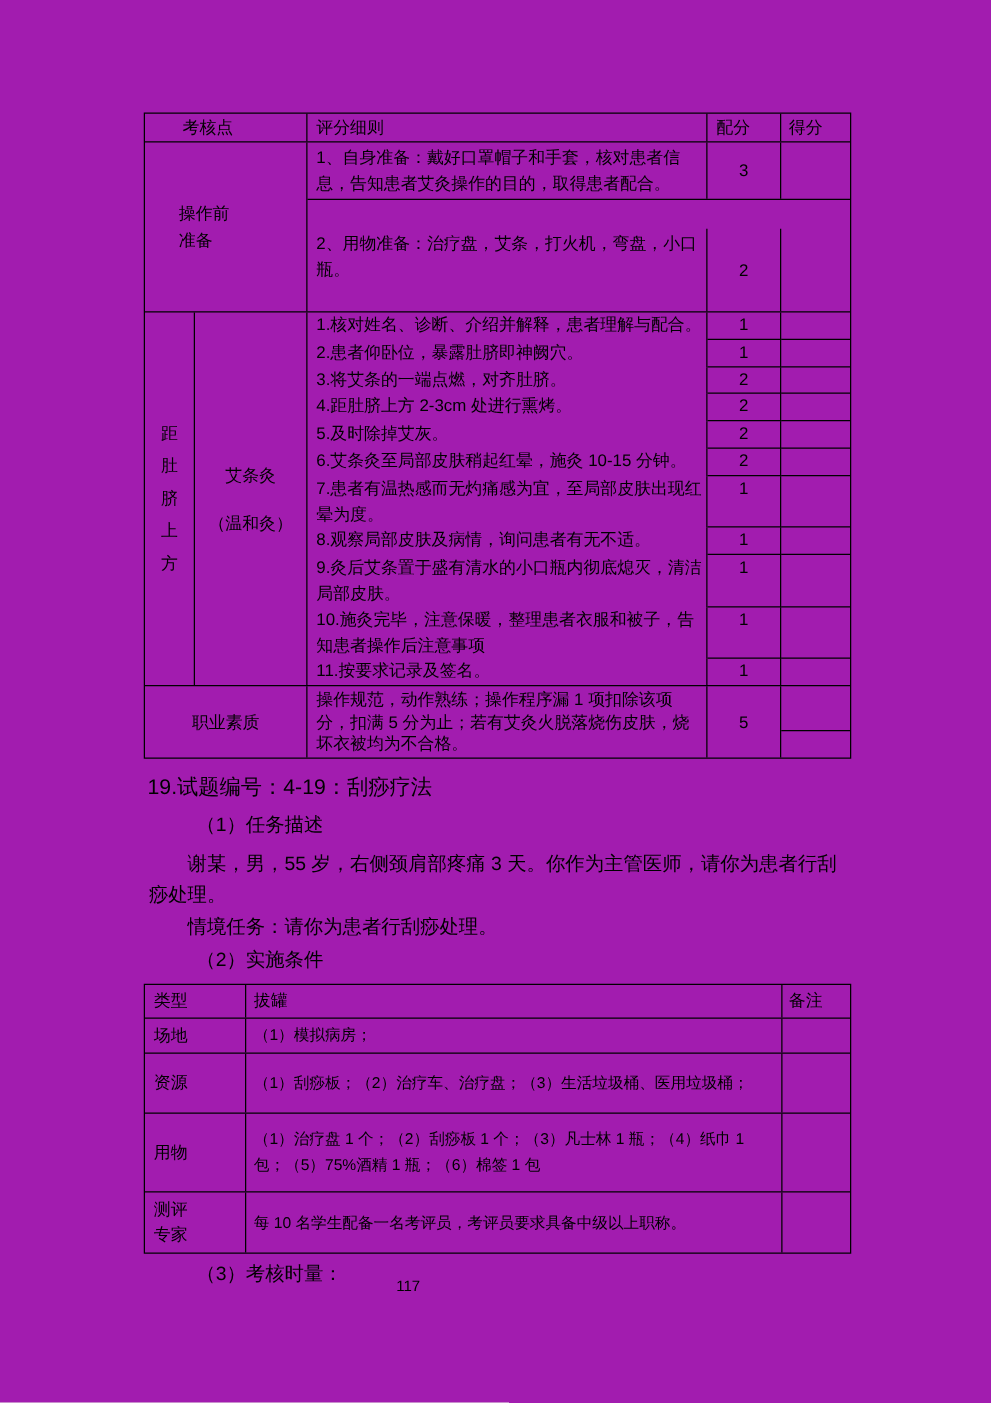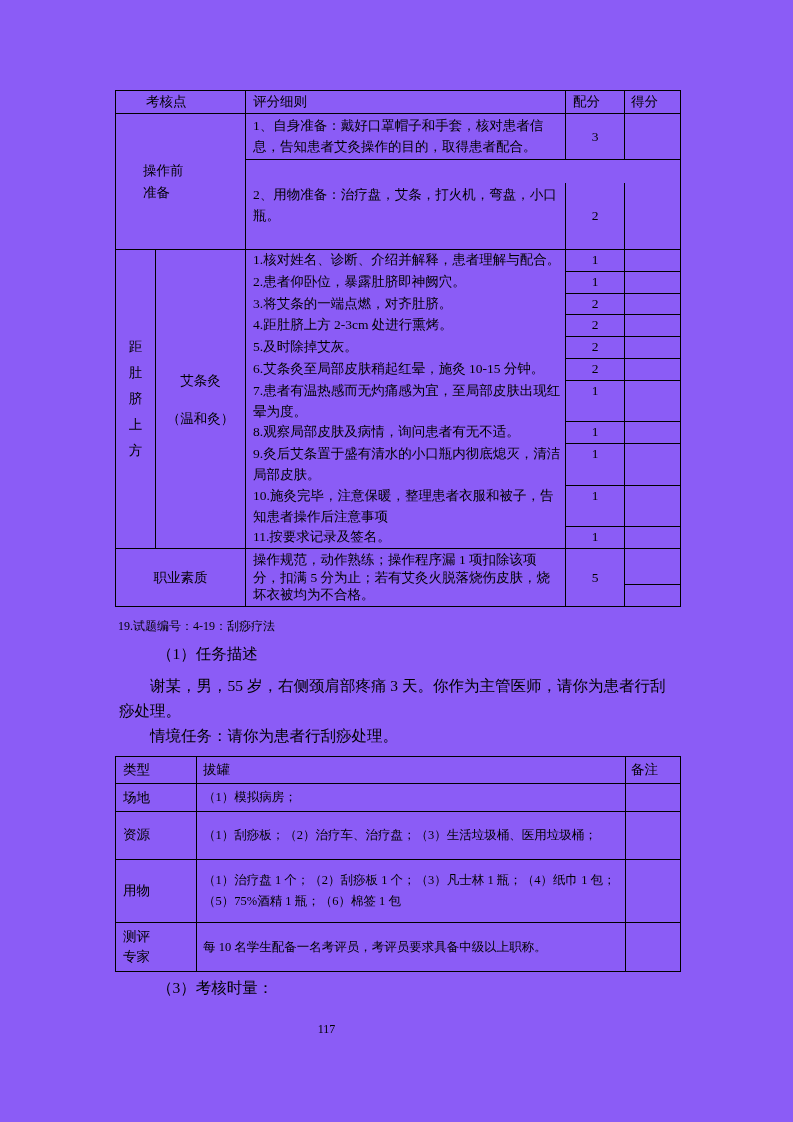--- a/index.html
+++ b/index.html
@@ -1,20 +1,20 @@
 <!DOCTYPE html>
 <html><head>
 <meta charset="utf-8">
 <style>
   * { box-sizing: border-box; margin: 0; padding: 0; }
   html, body { background: #e8e8e8; }
   .page {
-    width: 793px; height: 1122px; background: #8b5cf6; position: relative;
+    width: 793px; height: 1122px; background: #a21caf; position: relative;
     margin: 0 auto; color: #000;
-    font-family: Liberation Serif, serif;
+    font-family: Liberation Sans, sans-serif;
     overflow: hidden;
   }
   .content { position: absolute; left: 115px; top: 90px; width: 566px; }
 
   
   .t1 { width: 566px; border: 1px solid #000; font-size: 13.5px; }
   .t1-header { display: flex; border-bottom: 1px solid #000; height: 23px; }
   .hc { border-right: 1px solid #000; display: flex; align-items: center; }
   .hc1 { width: 130px; padding-left: 30px; }
   .hc2 { width: 320px; padding-left: 7px; }
@@ -45,21 +45,21 @@
 
   .sec3 { display: flex; }
   .s3label { width: 130px; border-right: 1px solid #000; display: flex; align-items: center; justify-content: center; }
   .s3text { width: 320px; border-right: 1px solid #000; padding: 2px 4px 2px 7px; line-height: 17.6px; }
   .s3score { width: 59px; border-right: 1px solid #000; display: flex; align-items: center; justify-content: center; }
   .s3blank { flex: 1; display: flex; flex-direction: column; }
   .s3b-top { flex: 1; border-bottom: 1px solid #000; }
   .s3b-bot { height: 21px; }
 
   
-  .h19 { margin: 11px 0 0 3px; font-size: 12px; }
+  .h19 { margin: 11px 0 0 3px; font-size: 17px; }
   .subhead { font-size: 15.5px; margin-left: 42px; }
   .sub1 { margin-top: 9px; }
   .sub2 { margin-top: 4px; }
   .sub3 { margin-top: 6px; }
   .para { margin: 8px 0 0 4px; width: 560px; font-size: 15.5px; line-height: 25px; text-indent: 31px; }
   .para2 { margin-top: 0; }
 
   
   .t2 { width: 566px; border: 1px solid #000; font-size: 13.5px; margin-top: 8px; }
   .t2row { display: flex; border-bottom: 1px solid #000; }
@@ -186,20 +186,21 @@
           <div class="s3b-bot"></div>
         </div>
       </div>
 
     </div>
 
     <div class="h19">19.试题编号：4-19：刮痧疗法</div>
     <div class="subhead sub1">（1）任务描述</div>
     <p class="para">谢某，男，55 岁，右侧颈肩部疼痛 3 天。你作为主管医师，请你为患者行刮痧处理。</p>
     <p class="para para2">情境任务：请你为患者行刮痧处理。</p>
+    <div class="subhead sub2">（2）实施条件</div>
 
     <div class="t2">
       <div class="t2row t2head">
         <div class="t2type">
           <span class="t2type-inner">类型</span>
         </div>
         <div class="t2content">拔罐</div>
         <div class="t2note">备注</div>
       </div>
       <div class="t2row t2r1">

